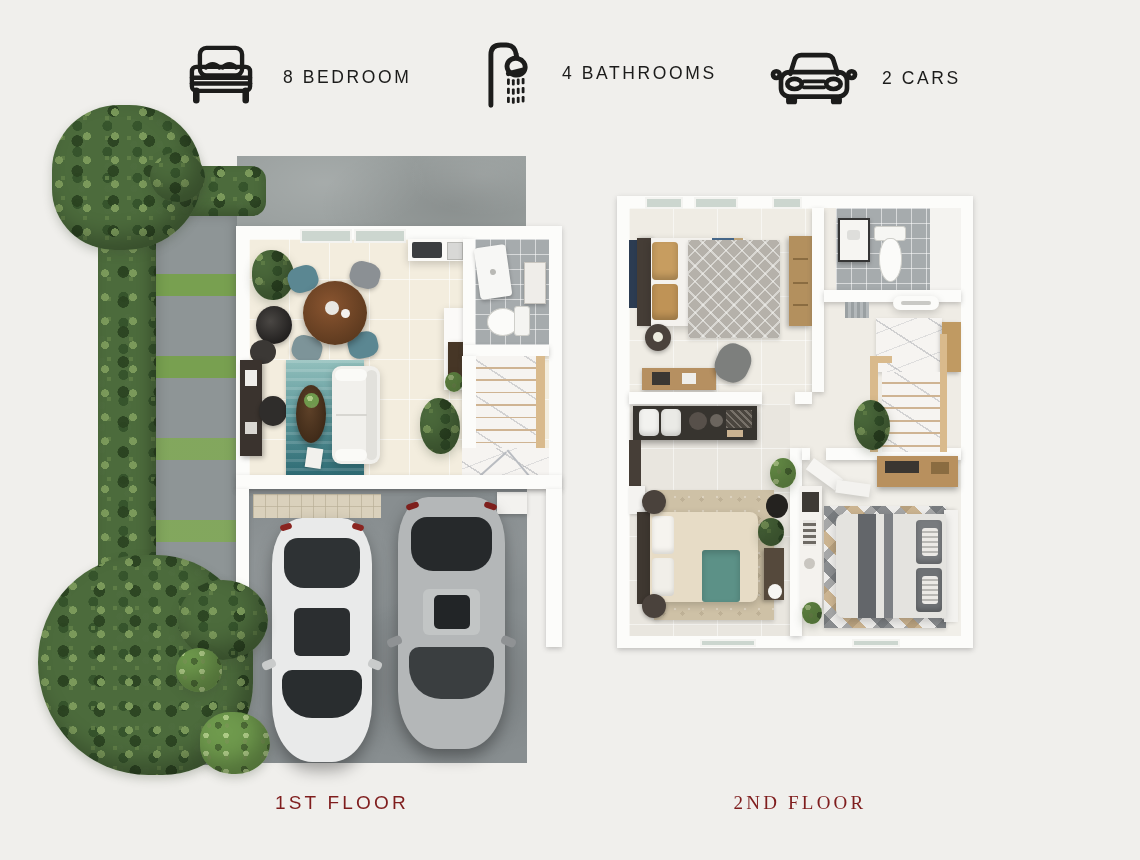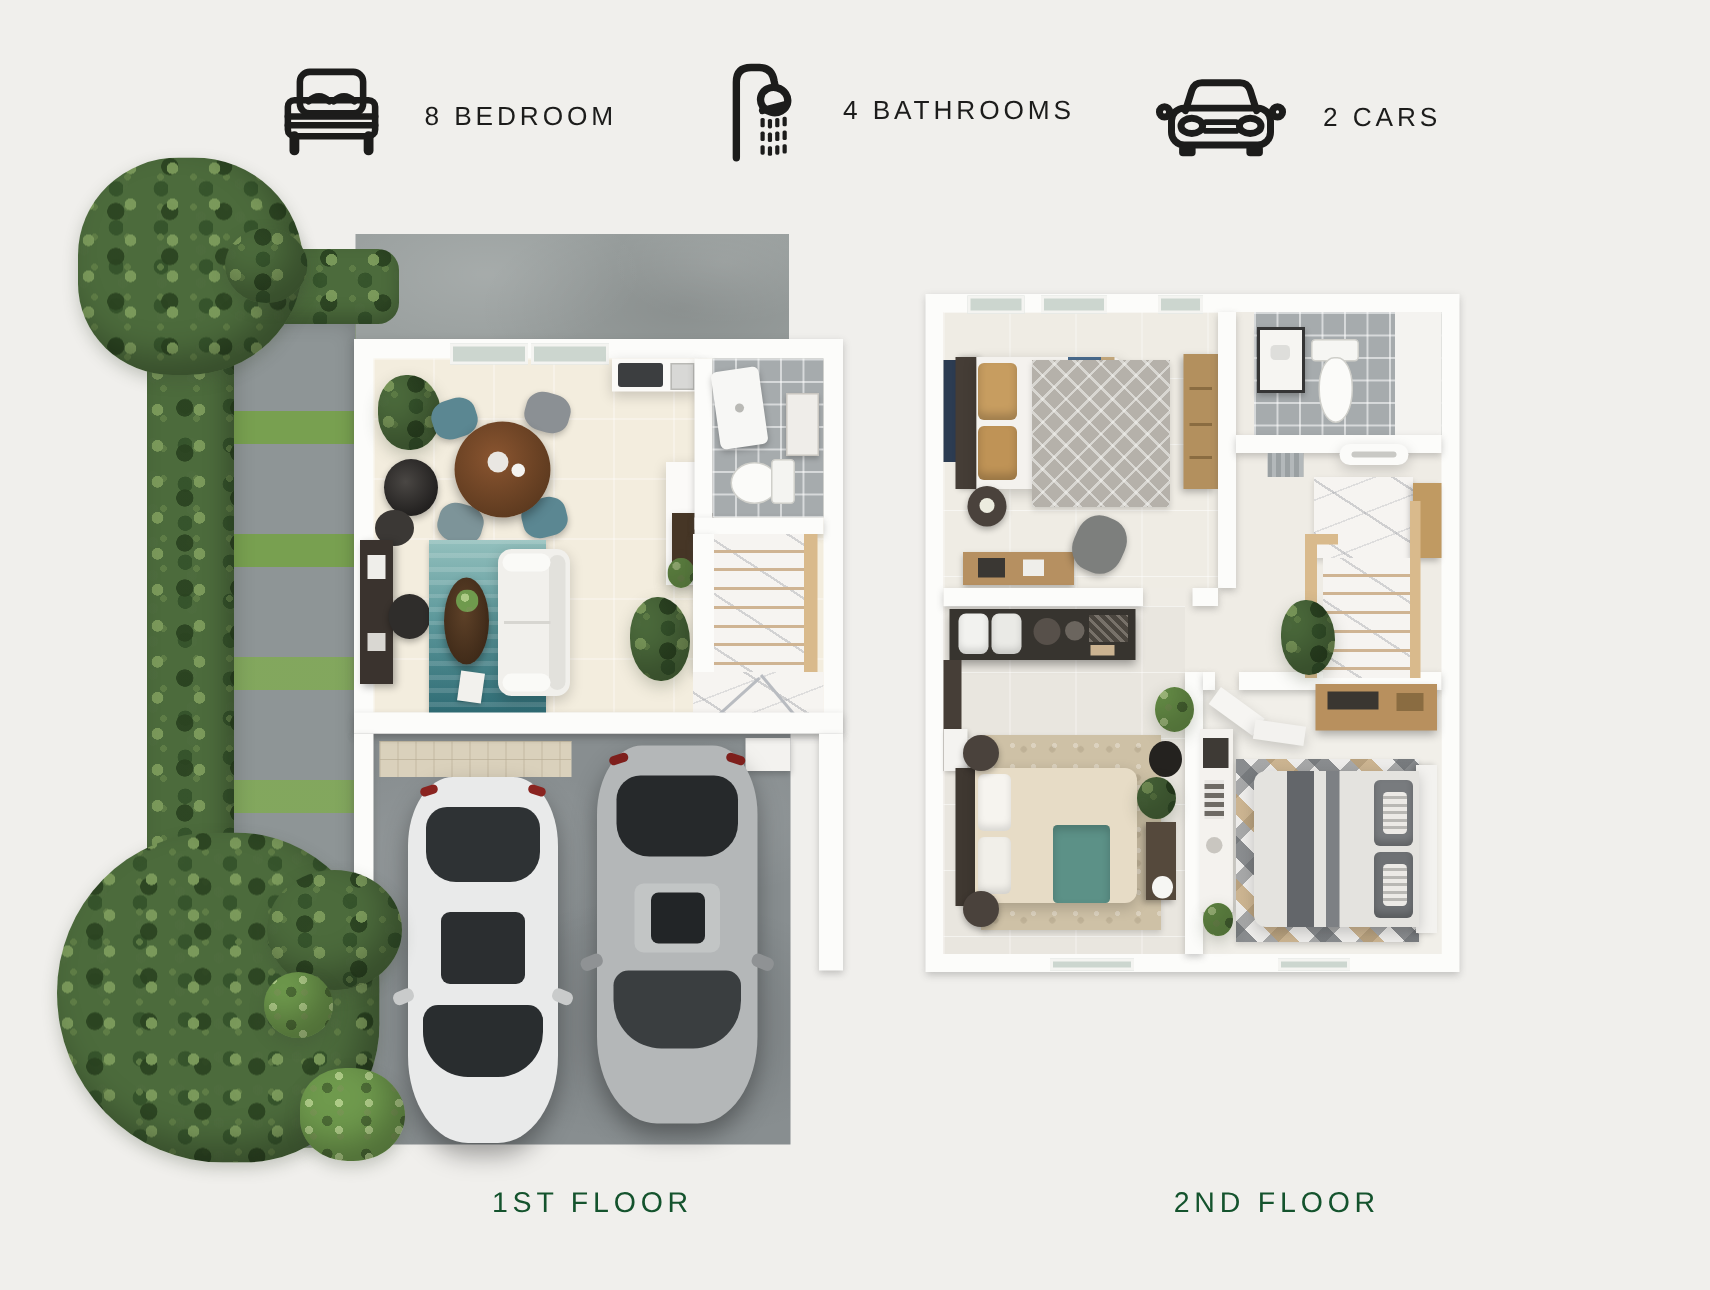--- a/index.html
+++ b/index.html
@@ -2,21 +2,21 @@
 <html><head>
 <meta charset="utf-8">
 <style>
   html,body{margin:0;padding:0;}
   body{background:#e8e7e4;font-family:"Liberation Sans",sans-serif;}
   #canvas{position:relative;width:1140px;height:860px;background:#f0efec;overflow:hidden;margin:0 auto;}
   .abs{position:absolute;}
   .wall{background:#fcfcfa;box-shadow:0 2px 5px rgba(70,70,70,.28);}
   .feature{display:flex;align-items:center;gap:24px;color:#1c1c1b;}
   .feature .lbl{font-size:17.5px;letter-spacing:2.6px;color:#1c1c1b;white-space:nowrap;}
-  .floor-label{font-size:19px;letter-spacing:3.2px;color:#14532d;text-align:right;}
+  .floor-label{font-size:19px;letter-spacing:3.2px;color:#7f1d1d;text-align:center;}
   .foliage{background-color:#4c6b3c;background-image:
     radial-gradient(circle at 25% 30%, rgba(125,156,92,.95) 0 14%, transparent 15%),
     radial-gradient(circle at 70% 20%, rgba(42,66,32,.9) 0 16%, transparent 17%),
     radial-gradient(circle at 50% 65%, rgba(98,128,72,.85) 0 13%, transparent 14%),
     radial-gradient(circle at 85% 80%, rgba(52,82,42,.9) 0 15%, transparent 16%),
     radial-gradient(circle at 15% 80%, rgba(78,108,62,.85) 0 12%, transparent 13%);
     background-size:28px 24px,36px 30px,22px 20px,30px 26px,26px 22px;}
   .foliage2{background-color:#6f9a4d;background-image:
     radial-gradient(circle at 30% 30%, rgba(180,208,140,.9) 0 14%, transparent 15%),
     radial-gradient(circle at 70% 60%, rgba(70,100,50,.85) 0 15%, transparent 16%),
@@ -347,15 +347,15 @@
     <div class="abs" style="left:22px;top:0;width:18px;height:104px;background:#63666a;"></div>
     <div class="abs" style="left:48px;top:0;width:9px;height:104px;background:#7d8084;"></div>
     <div class="abs" style="left:80px;top:6px;width:26px;height:44px;background:#787b7e;border-radius:4px;box-shadow:inset 0 -3px 5px rgba(0,0,0,.2);"></div>
     <div class="abs" style="left:80px;top:54px;width:26px;height:44px;background:#6e7174;border-radius:4px;box-shadow:inset 0 -3px 5px rgba(0,0,0,.2);"></div>
     <div class="abs" style="left:86px;top:14px;width:16px;height:28px;background:repeating-linear-gradient(180deg,#eceae6 0 3px,#b9b8b4 3px 5px);border-radius:3px;"></div>
     <div class="abs" style="left:86px;top:62px;width:16px;height:28px;background:repeating-linear-gradient(180deg,#eceae6 0 3px,#b9b8b4 3px 5px);border-radius:3px;"></div>
   </div>
   <div class="abs foliage2 treeshadow" style="left:802px;top:602px;width:20px;height:22px;border-radius:50%;"></div>
 
   <div class="abs floor-label" style="left:222px;top:792px;width:240px;">1ST FLOOR</div>
-  <div class="abs floor-label" style="left:680px;top:792px;width:240px;">2ND FLOOR</div>
+  <div class="abs floor-label" style="left:680px;top:792px;width:240px;font-family:Liberation Serif, serif;">2ND FLOOR</div>
 
 </div>
 
 </body></html>

